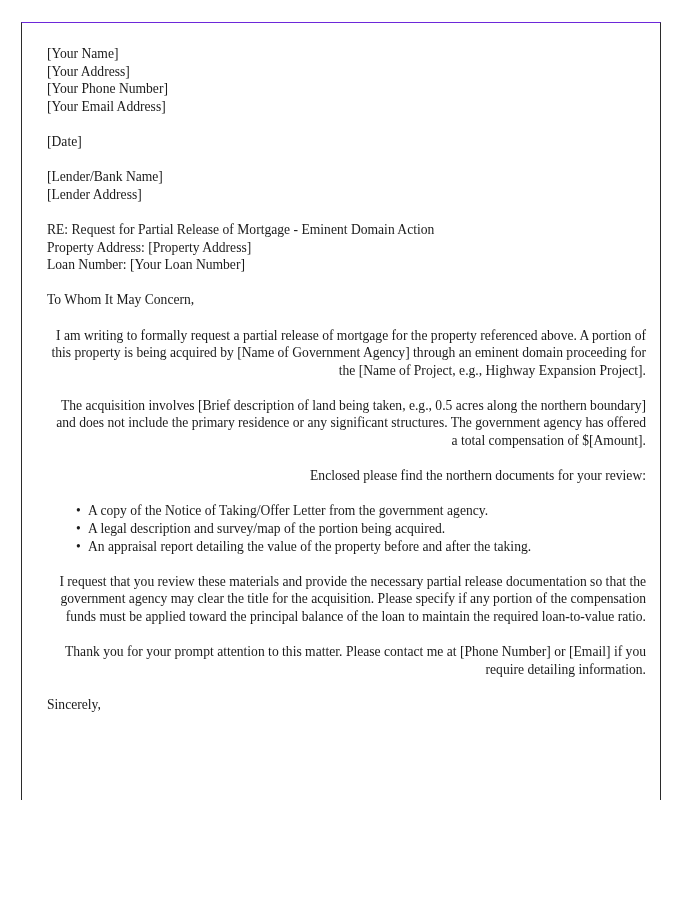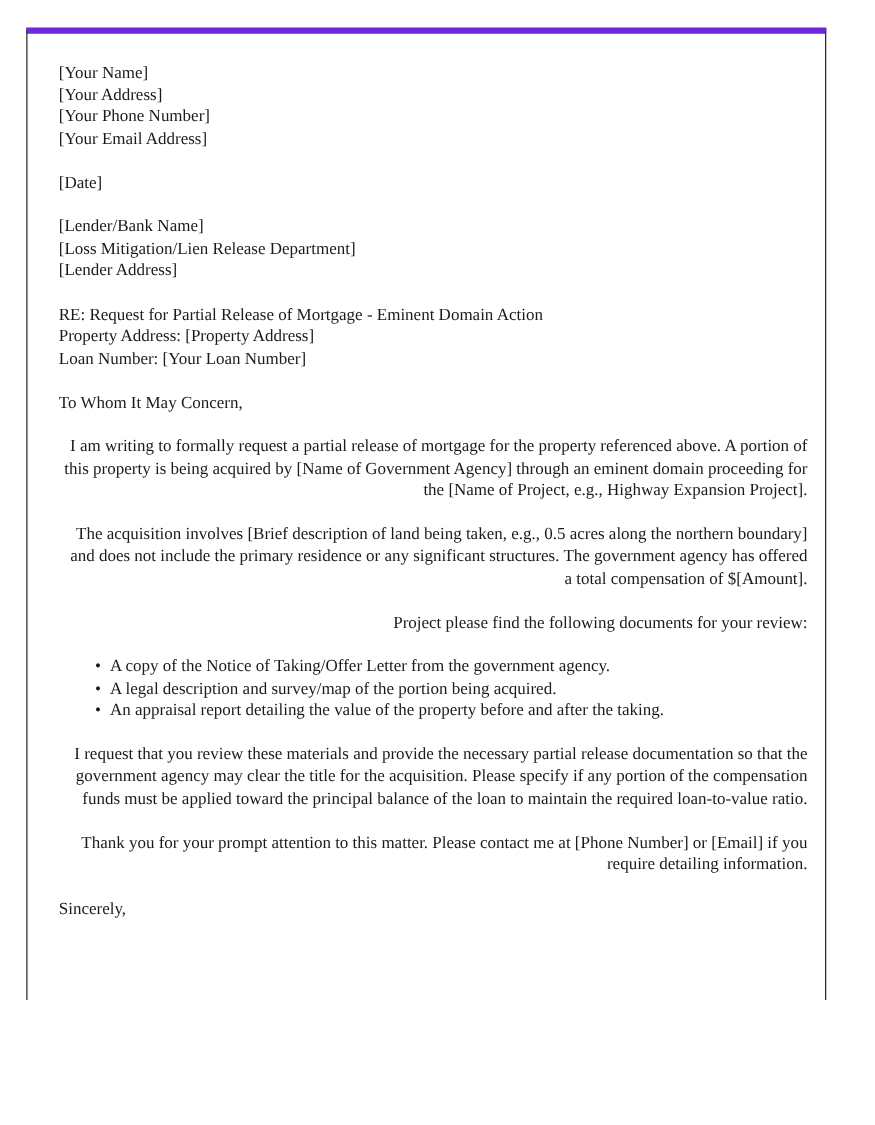--- a/index.html
+++ b/index.html
@@ -19,21 +19,21 @@
   
   #letter-page {
     position: absolute;
     left: 21px;
     top: 22px;
     width: 640px;
     height: 778px;
     box-sizing: border-box;
     background: #ffffff;
     border-left: 1px solid #2b2b2b;
-    border-top: 5px solid #6d28d9;
+    border-top: 1px solid #6d28d9;
     border-right: 1px solid #2b2b2b;
     border-bottom: none;
   }
 
   #letter-body {
     position: absolute;
     left: 25px;
     top: 22px;
     right: 14px;
     font-size: 13.6px;
@@ -87,21 +87,20 @@
       <div class="line">[Your Phone Number]</div>
       <div class="line">[Your Email Address]</div>
     </div>
 
     <div class="block">
       <div class="line">[Date]</div>
     </div>
 
     <div class="block">
       <div class="line">[Lender/Bank Name]</div>
-      <div class="line">[Loss Mitigation/Lien Release Department]</div>
       <div class="line">[Lender Address]</div>
     </div>
 
     <div class="block">
       <div class="line">RE: Request for Partial Release of Mortgage - Eminent Domain Action</div>
       <div class="line">Property Address: [Property Address]</div>
       <div class="line">Loan Number: [Your Loan Number]</div>
     </div>
 
     <div class="block">
@@ -110,21 +109,21 @@
 
     <div class="block">
       <p class="para">I am writing to formally request a partial release of mortgage for the property referenced above. A portion of this property is being acquired by [Name of Government Agency] through an eminent domain proceeding for the [Name of Project, e.g., Highway Expansion Project].</p>
     </div>
 
     <div class="block">
       <p class="para">The acquisition involves [Brief description of land being taken, e.g., 0.5 acres along the northern boundary] and does not include the primary residence or any significant structures. The government agency has offered a total compensation of $[Amount].</p>
     </div>
 
     <div class="block">
-      <p class="para">Project please find the following documents for your review:</p>
+      <p class="para">Enclosed please find the northern documents for your review:</p>
     </div>
 
     <div class="block">
       <ul class="doc-list">
         <li>A copy of the Notice of Taking/Offer Letter from the government agency.</li>
         <li>A legal description and survey/map of the portion being acquired.</li>
         <li>An appraisal report detailing the value of the property before and after the taking.</li>
       </ul>
     </div>
 

